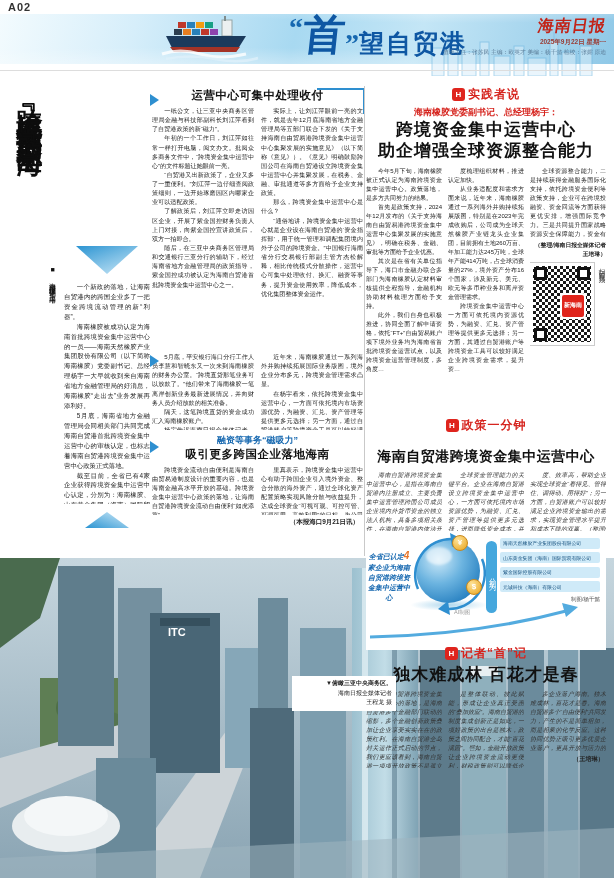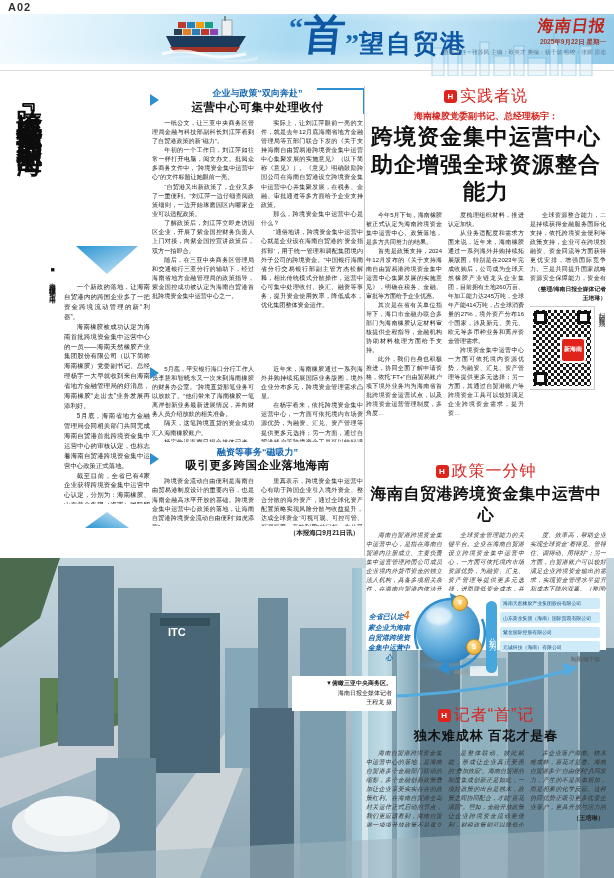--- a/index.html
+++ b/index.html
@@ -49,37 +49,37 @@
   .twocol{display:flex;gap:7px;margin-bottom:3px;}
   .col{flex:1;font-size:6.1px;line-height:1.5;text-align:justify;color:#222;overflow:hidden;}
   .h1{height:238px;} .h2{height:78px;} .h3{height:50px;}
   .dateline{font-size:6.5px;font-weight:bold;text-align:right;padding-right:4px;}
   .vdivider{position:absolute;left:364px;top:86px;width:1px;height:470px;background:#c9c9c9;}
 
   
   .right-panel{position:absolute;left:366px;top:84px;width:240px;height:566px;background:#fff;z-index:2;}
   .badge-row{display:flex;justify-content:center;align-items:center;gap:3px;margin-top:2px;}
   .hk-badge{width:13px;height:13px;background:#df241d;border-radius:3px;color:#fff;font-size:8px;font-weight:900;display:flex;align-items:center;justify-content:center;}
-  .badge-text{color:#d6251f;font-weight:400;font-size:16px;letter-spacing:1px;}
+  .badge-text{color:#d6251f;font-weight:700;font-size:12px;letter-spacing:1px;}
   .speaker{color:#d6251f;font-weight:bold;font-size:9px;text-align:center;margin-top:3px;}
-  .big-head{font-size:22px;font-weight:900;color:#111;text-align:center;line-height:1.25;letter-spacing:1px;}
+  .big-head{font-size:17px;font-weight:900;color:#111;text-align:center;line-height:1.25;letter-spacing:1px;}
   .threecol{display:flex;gap:6px;margin-top:5px;}
   .tc{flex:1;font-size:6px;line-height:1.5;text-align:justify;color:#222;overflow:hidden;}
   .tc.h-tall{height:244px;}
   .tc p{margin:0;text-indent:2em;}
   .credit{font-size:5.8px;font-weight:bold;text-align:right;margin-top:2px;}
   .qr-row{display:flex;margin-top:4px;}
   .qr{position:relative;width:76px;height:76px;border:3px solid #fff;outline:1px solid #ccc;
       background-image:repeating-conic-gradient(#1a1a1a 0% 25%,#fff 0% 50%);background-size:6px 6px;}
   .finder{position:absolute;width:13px;height:13px;border:3px solid #111;background:#fff;box-sizing:border-box;}
   .f1{left:1px;top:1px;} .f2{right:1px;top:1px;} .f3{left:1px;bottom:1px;}
   .qr-center{position:absolute;left:27px;top:27px;width:22px;height:22px;background:#e0241b;border-radius:4px;border:2px solid #fff;
       color:#fff;font-size:6px;font-weight:bold;display:flex;align-items:center;justify-content:center;text-align:center;line-height:1.1;}
   .qr-caption{writing-mode:vertical-rl;font-size:6.5px;color:#444;margin-left:3px;letter-spacing:2px;}
-  .policy-head{font-size:16px;font-weight:900;color:#111;text-align:center;letter-spacing:.5px;margin-top:2px;}
+  .policy-head{font-size:14px;font-weight:900;color:#111;text-align:center;letter-spacing:.5px;margin-top:14px;}
   .italic .tc, .tc.it{font-style:italic;color:#333;}
   .pol-cols{height:60px;}
   
   .info{position:relative;height:104px;margin-top:4px;}
   .info-left{position:absolute;left:0;top:14px;width:46px;font-size:7px;font-weight:bold;font-style:italic;color:#1668b0;text-align:center;line-height:1.45;}
   .info-left .num{color:#e8762a;font-size:10px;}
   .globe{position:absolute;left:50px;top:4px;width:64px;height:64px;border-radius:50%;
       background:radial-gradient(circle at 35% 32%,#cde9f8 0%,#6cb4e0 40%,#2f86c4 75%,#1f6fae 100%);}
   .globe::after{content:"";position:absolute;left:10px;top:8px;width:26px;height:18px;border-radius:50%;
       background:rgba(255,255,255,.55);filter:blur(1px);}
@@ -223,21 +223,20 @@
       <p>5月底，海南省地方金融管理局会同相关部门共同完成海南自贸港首批跨境资金集中运营中心的审核认定，也标志着海南自贸港跨境资金集中运营中心政策正式落地。</p>
       <p>截至目前，全省已有4家企业获得跨境资金集中运营中心认定，分别为：海南橡胶、山东黄金集团（海南）国际贸易有限公司、紫金国际控股有限公司（以下简称紫金国控）、元诚科技（海南）有限公司。</p>
     </div>
   <div class="tri-up"></div>
 </div>
 
 <div class="main-sections">
   <div class="sec-head sec1">
     <span class="arrow"></span>
     <span class="bracket"></span>
-    <div class="sec-kicker">企业与政策“双向奔赴”</div>
     <div class="sec-title">运营中心可集中处理收付</div>
   </div>
   <div class="twocol h1">
     <div class="col">
 
     <p>一纸公文，让三亚中央商务区管理局金融与科技部副科长刘江萍看到了自贸港政策的新“磁力”。</p>
         <p>年初的一个工作日，刘江萍如往常一样打开电脑，阅文办文。批阅众多商务文件中，“跨境资金集中运营中心”的文件标题让她眼前一亮。</p>
         <p>“自贸港又出新政策了，企业又多了一重便利。”刘江萍一边仔细查阅政策细则，一边开始琢磨园区内哪家企业可以适配政策。</p>
         <p>了解政策后，刘江萍立即走访园区企业，开展了紫金国控财务负责人上门对接，向紫金国控宣讲政策后，双方一拍即合。</p>
         <p>随后，在三亚中央商务区管理局和交通银行三亚分行的辅助下，经过海南省地方金融管理局的政策指导，紫金国控成功被认定为海南自贸港首批跨境资金集中运营中心之一。</p>
@@ -376,21 +375,21 @@
           <div class="company">元诚科技（海南）有限公司</div>
         </div>
       <div class="map-credit">制图/杨千懿</div>
     </div>
   </div>
 
   <div class="badge-row" style="margin-top:6px;">
     <span class="hk-badge">H</span>
     <span class="badge-text">记者“首”记</span>
   </div>
-  <div class="big-head" style="font-size:13px;margin-top:2px;">独木难成林 百花才是春</div>
+  <div class="big-head" style="font-size:17px;margin-top:2px;">独木难成林 百花才是春</div>
   <div class="threecol rep-cols">
     <div class="tc it">
 
     <p>海南自贸港跨境资金集中运营中心的落地，是海南自贸港多个金融部门联动的缩影，多个金融创新政策叠加让企业享受实实在在的政策红利。在海南自贸港全岛封关运作正式启动的节点，我们更应该看到，海南自贸港一项项开放政策不是孤立存在，而</p>
       </div>
     <div class="tc it">
 
     <p>是整体联动、彼此赋能，形成让企业真正受惠的“叠加效应”。海南自贸港的制度集成创新正是如此，一项好政策的出台是独木，政策之间协同配合，才能“百花满园”。譬如，金融开放政策让企业跨境资金流动更便利，财税政策则可以降低企业的运行成本，两者协同发力，才能吸引更</p>
       </div>
     <div style="flex:1;overflow:hidden;">

